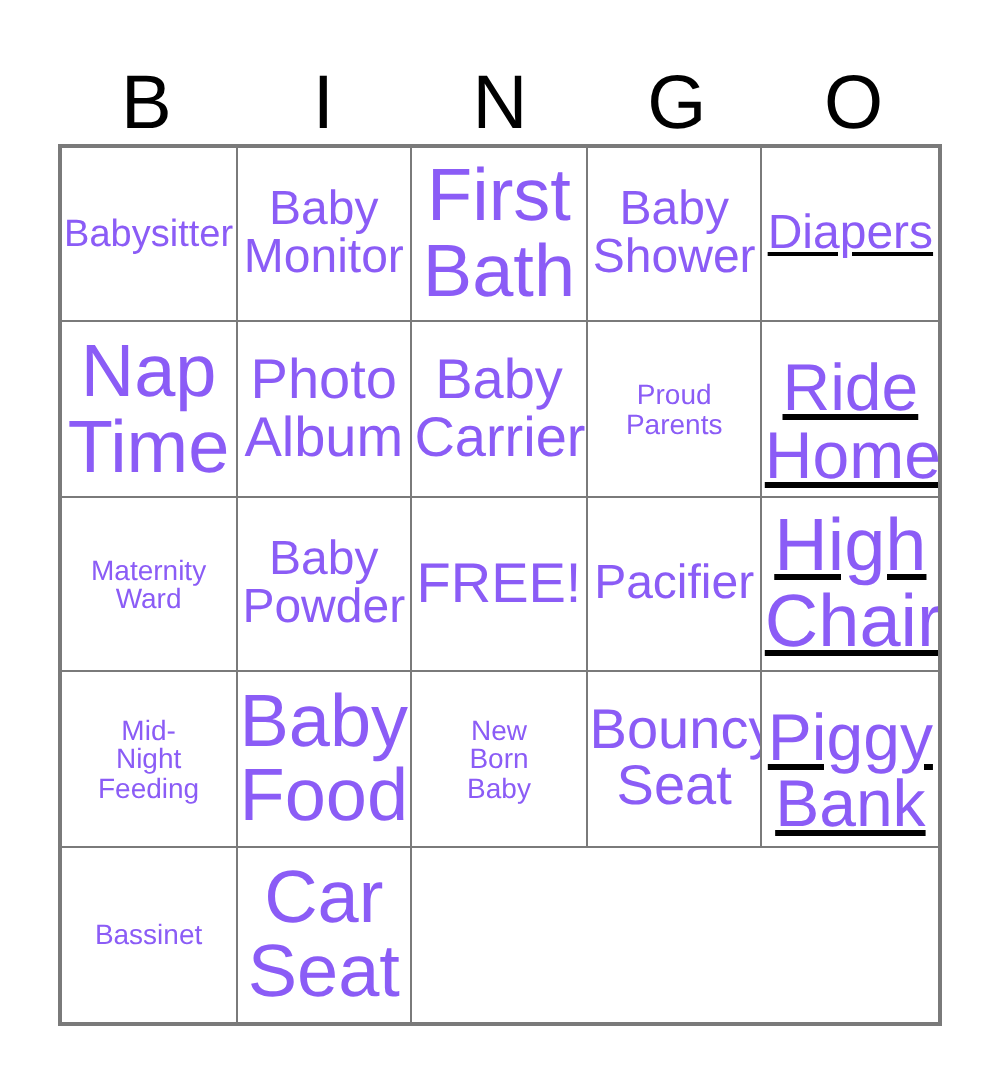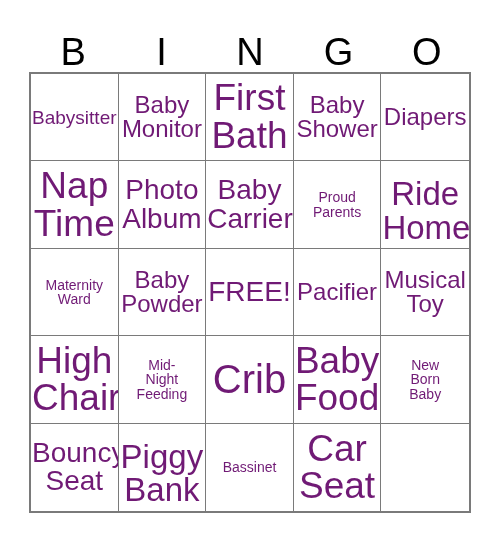--- a/index.html
+++ b/index.html
@@ -54,29 +54,29 @@
   .cell {
     border-right: 1px solid #7a7a7a;
     border-bottom: 1px solid #7a7a7a;
     box-sizing: border-box;
     display: flex;
     align-items: center;
     justify-content: center;
     overflow: hidden;
     padding: 0 1px;
   }
-  .cell:nth-child(5n) { border-right: none; }
+  .cell:nth-child(5n) { border-right: none; text-decoration: underline; }
   .cell:nth-child(n+21) { border-bottom: none; }
 
   .cell-text {
     display: block;
     width: 100%;
     text-align: center;
     line-height: 1.02;
-    color: #701a75;
+    color: #8b5cf6;
     word-break: normal;
     white-space: pre-line;
   }
 
   
   .fs-xs   { font-size: 19px; }
   .fs-sm   { font-size: 14px; }
   .fs-md   { font-size: 24px; }
   .fs-lg   { font-size: 28px; }
   .fs-xl   { font-size: 33px; margin-top: 12px; }
@@ -145,36 +145,29 @@
     <div class="cell">
         <span class="cell-text fs-md">Baby
 Powder</span>
       </div>
     <div class="cell">
         <span class="cell-text fs-lg">FREE!</span>
       </div>
     <div class="cell">
         <span class="cell-text fs-md">Pacifier</span>
       </div>
-    <div class="cell">
-        <span class="cell-text fs-md">Musical
-Toy</span>
-      </div>
 
     <div class="cell">
         <span class="cell-text fs-xxl">High
 Chair</span>
       </div>
     <div class="cell">
         <span class="cell-text fs-sm">Mid-
 Night
 Feeding</span>
-      </div>
-    <div class="cell">
-        <span class="cell-text fs-huge">Crib</span>
       </div>
     <div class="cell">
         <span class="cell-text fs-xxl">Baby
 Food</span>
       </div>
     <div class="cell">
         <span class="cell-text fs-sm">New
 Born
 Baby</span>
       </div>

